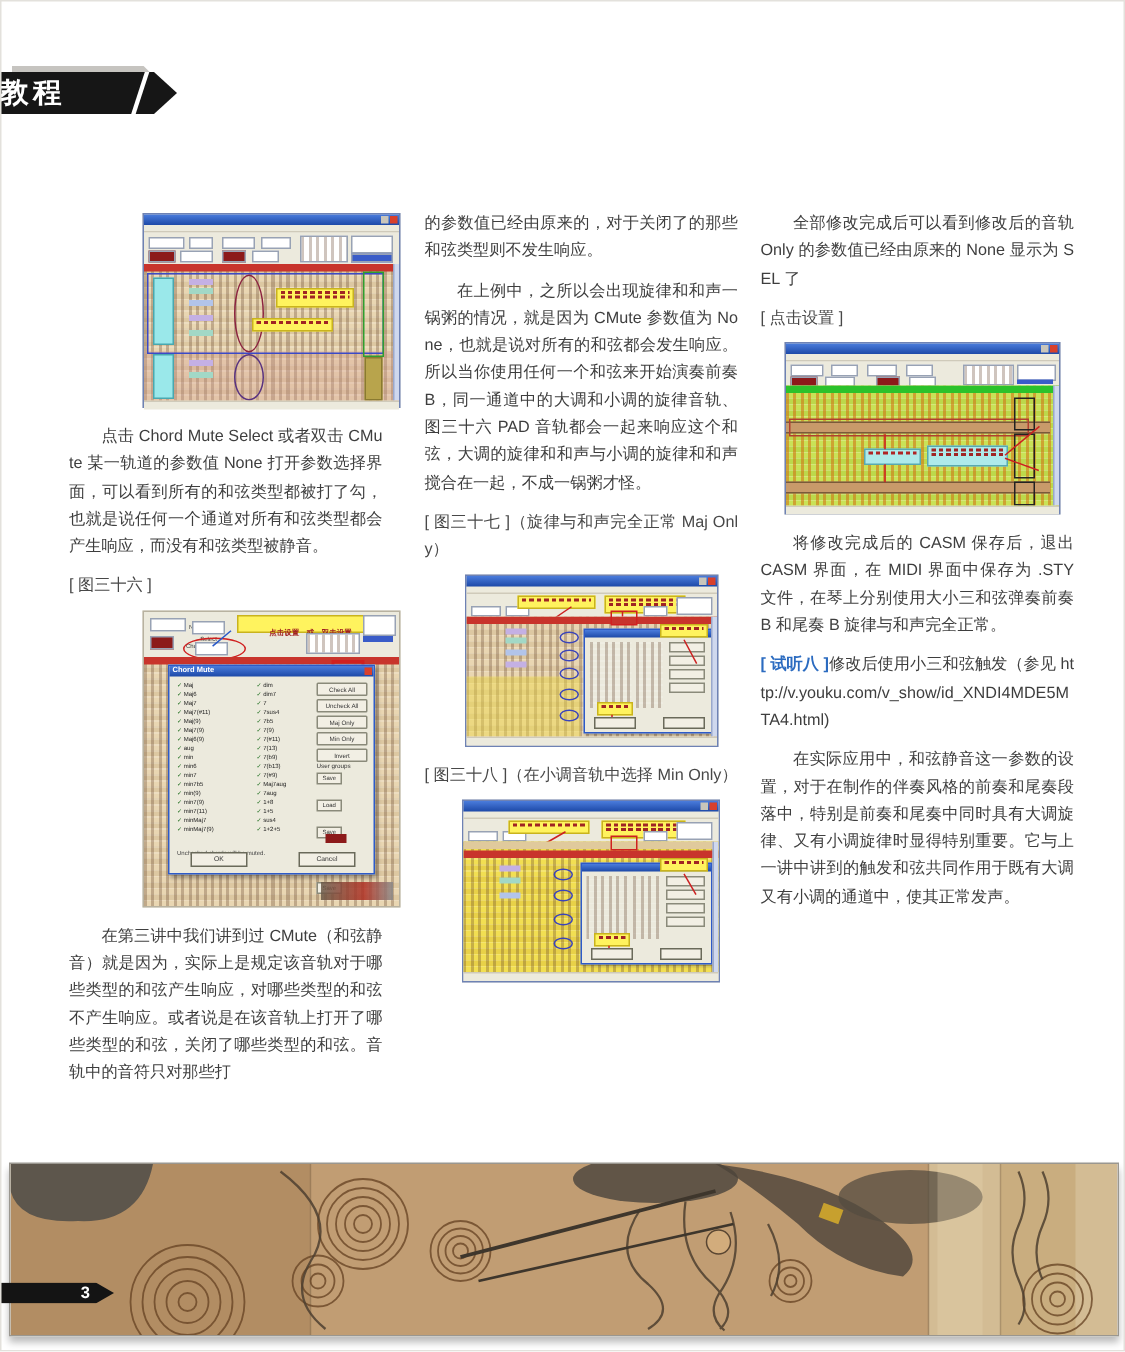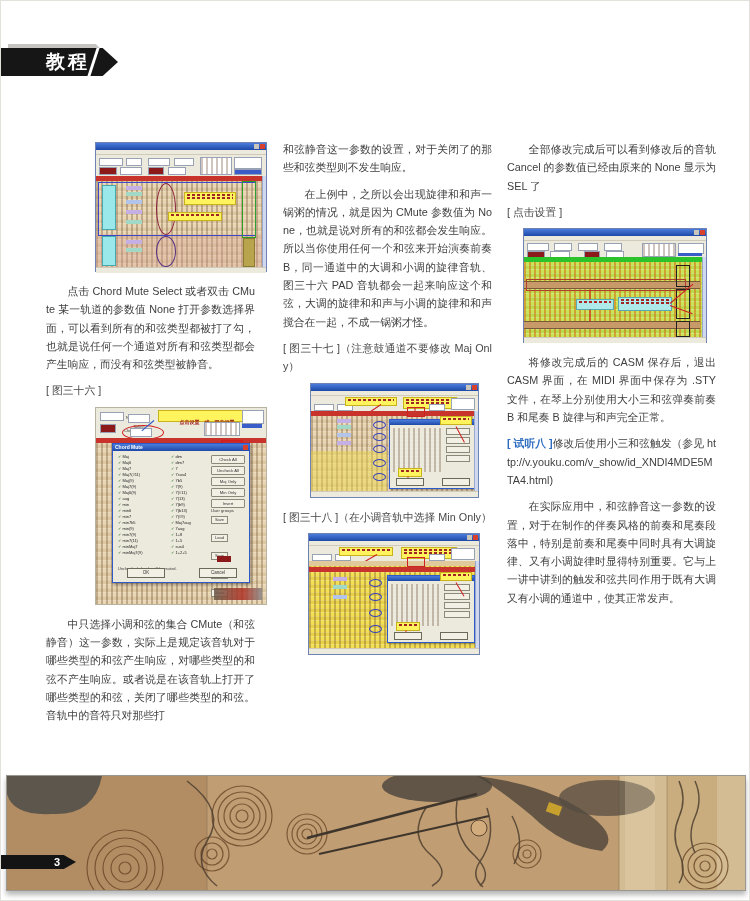--- a/index.html
+++ b/index.html
@@ -7,21 +7,21 @@
         font-family:"Liberation Sans","DejaVu Sans",sans-serif;}
   .frame{position:absolute;inset:0;border:1px solid #e3e1dc;pointer-events:none;z-index:50;}
   .a{position:absolute;}
 
   
   .banner-shadow{position:absolute;left:8px;top:44px;width:102px;height:28px;background:#c6c4c0;
       clip-path:polygon(0 0,86% 0,100% 50%,86% 100%,0 100%);}
   .banner{position:absolute;left:0;top:48px;width:118px;height:28px;background:#161616;
       clip-path:polygon(0 0,87% 0,100% 50%,87% 100%,0 100%);display:flex;align-items:center;z-index:2;}
   .banner .slit{position:absolute;left:92px;top:0;width:3px;height:28px;background:#fff;transform:skewX(-18deg);}
-  .banner-text{color:#fff;font-size:19px;font-weight:bold;letter-spacing:3px;margin-left:46px;}
+  .banner-text{color:#fff;font-size:19px;font-weight:bold;letter-spacing:3px;}
 
   .logo{position:absolute;left:585px;top:10px;width:153px;height:67px;background:#fff;border:1px solid #c9c7c2;}
   .keys{position:relative;height:37px;border-bottom:1px solid #9a9a9a;background:#fff;}
   .keys .half{position:absolute;top:0;bottom:0;border-right:1px solid #b8b8b4;}
   .bk{position:absolute;top:0;background:#3d3d3d;}
   .logo-text{height:19px;display:flex;align-items:center;justify-content:center;font-weight:bold;font-size:15px;line-height:19px;}
   .lg-gray{color:#8b8b8b;} .lg-red{color:#c23a28;}
   .logo-url{height:9px;font-size:8px;font-weight:bold;color:#7d7d7d;text-align:center;
       border-top:1px solid #b0b0ac;letter-spacing:.4px;line-height:9px;}
 
@@ -257,28 +257,28 @@
             <span class="dnote" style="left:5px;top:116px;">Unchecked chords will be muted.</span>
             <span class="okbtn" style="left:14px;top:124px;width:36px;">OK</span>
             <span class="okbtn" style="left:86px;top:124px;width:36px;">Cancel</span>
           </div>
 
           <div class="a" style="left:118px;top:150px;width:48px;height:12px;background:linear-gradient(90deg,#6a5a48,#b03024 60%,#8a8a8a);opacity:.85;"></div>
         </div>
       </div>
     </div>
 
-    <p class="indent">中只选择小调和弦的集合 CMute（和弦静音）这一参数，实际上是规定该音轨对于哪些类型的和弦产生响应，对哪些类型的和弦不产生响应。或者说是在该音轨上打开了哪些类型的和弦，关闭了哪些类型的和弦。音轨中的音符只对那些打</p>
+    <p class="indent">在第三讲中我们讲到过 CMute（和弦静音）就是因为，实际上是规定该音轨对于哪些类型的和弦产生响应，对哪些类型的和弦不产生响应。或者说是在该音轨上打开了哪些类型的和弦，关闭了哪些类型的和弦。音轨中的音符只对那些打</p>
   </div>
 
   <div class="col" id="col2">
-    <p>和弦静音这一参数的设置，对于关闭了的那些和弦类型则不发生响应。</p>
+    <p>的参数值已经由原来的，对于关闭了的那些和弦类型则不发生响应。</p>
     <p class="indent">在上例中，之所以会出现旋律和和声一锅粥的情况，就是因为 CMute 参数值为 None，也就是说对所有的和弦都会发生响应。所以当你使用任何一个和弦来开始演奏前奏 B，同一通道中的大调和小调的旋律音轨、图三十六 PAD 音轨都会一起来响应这个和弦，大调的旋律和和声与小调的旋律和和声搅合在一起，不成一锅粥才怪。</p>
 
-    <div class="figlabel">[ 图三十七 ]（注意鼓通道不要修改 Maj Only）</div>
+    <div class="figlabel">[ 图三十七 ]（旋律与和声完全正常 Maj Only）</div>
 
     <div class="shotwrap" style="margin-left:27px;width:167px;">
       <div class="win" style="width:167px;height:113px;">
         <div class="tbar">
             <i class="mb"></i>
             <i class="xb"></i>
           </div>
         <div class="menu"></div>
         <div class="tools" style="height:15px;">
           <div class="ctl" style="left:3px;top:8px;width:18px;height:5px;"></div>
@@ -393,21 +393,21 @@
             <div style="position:absolute;left:52px;top:56px;width:26px;height:6px;border:1px solid #6a6a5a;background:#f2efe4;"></div>
           </div>
           <div class="vsb"></div>
         </div>
         <div class="sbar"></div>
       </div>
     </div>
   </div>
 
   <div class="col" id="col3">
-    <p class="indent">全部修改完成后可以看到修改后的音轨 Cancel 的参数值已经由原来的 None 显示为 SEL 了</p>
+    <p class="indent">全部修改完成后可以看到修改后的音轨 Only 的参数值已经由原来的 None 显示为 SEL 了</p>
 
     <div class="figlabel">[ 点击设置 ]</div>
 
     <div class="shotwrap" style="margin-left:16px;width:182px;">
       <div class="win" style="width:182px;height:113px;">
         <div class="tbar">
             <i class="mb"></i>
             <i class="xb"></i>
           </div>
         <div class="menu"></div>

